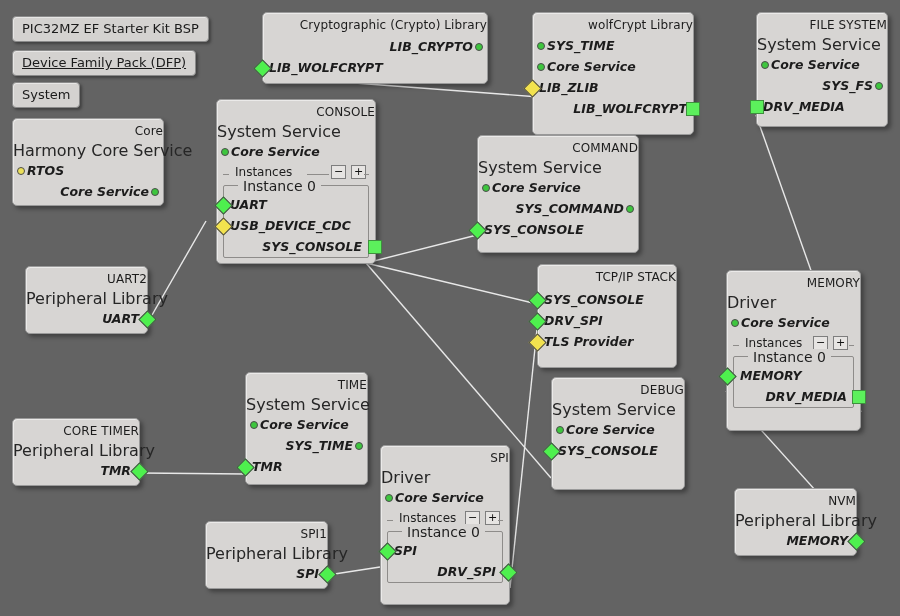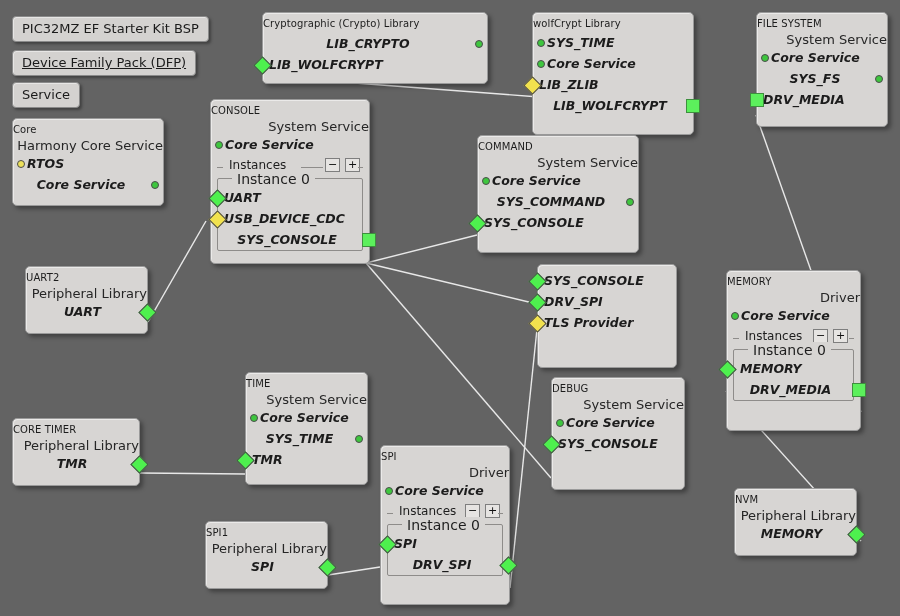--- a/index.html
+++ b/index.html
@@ -35,44 +35,44 @@
     position: absolute;
     background: #d7d5d3;
     border: 1px solid #9a9a9a;
     border-radius: 5px;
     box-shadow: 1px 1px 0 rgba(255,255,255,0.5) inset,
                 3px 3px 4px rgba(0,0,0,0.35);
     box-sizing: border-box;
     color: #1c1c1c;
   }
   .node .title {
-    text-align: left;
-    font-size: 10px;
+    text-align: right;
+    font-size: 12px;
     padding-top: 5px;
     letter-spacing: .1px;
     white-space: nowrap;
   }
   .node .subtitle {
-    text-align: right;
-    font-size: 13px;
+    text-align: left;
+    font-size: 16px;
     padding-top: 3px;
     color: #262626;
     white-space: nowrap;
   }
   .row {
     position: relative;
     height: 21px;
     line-height: 21px;
     font-size: 12.5px;
     font-weight: bold;
     font-style: italic;
     white-space: nowrap;
   }
   .row.left  { text-align: left;  padding-left: 14px; }
-  .row.right { text-align: center; padding-right: 14px; }
+  .row.right { text-align: right; padding-right: 14px; }
   .row.lpad  { padding-left: 6px; }
 
   
   .dot {
     position: absolute;
     width: 8px; height: 8px;
     border-radius: 50%;
     top: 50%;
     margin-top: -4px;
     border: 1px solid #4c4c4c;
@@ -198,21 +198,21 @@
       <path d="M 328,575 L 380,567"></path>
 
       <path d="M 510,588 L 537,329"></path>
 
       <path d="M 726,391 L 861,541"></path>
     </g>
   </svg>
 
   <div class="pill zmid" style="left:12px; top:16px;">PIC32MZ EF Starter Kit BSP</div>
   <div class="pill zmid" style="left:12px; top:50px;text-decoration:underline;">Device Family Pack (DFP)</div>
-  <div class="pill zmid" style="left:12px; top:82px;">Service</div>
+  <div class="pill zmid" style="left:12px; top:82px;">System</div>
 
   <div class="node zmid" style="left:12px; top:118px; width:152px; height:88px;">
     <div class="title">Core</div>
     <div class="subtitle">Harmony Core Service</div>
     <div class="row left">
       <span class="dot yellow l"></span>
       <span>RTOS</span>
     </div>
     <div class="row right">
       <span>Core Service</span>
@@ -262,21 +262,21 @@
     <div class="row right">
       <span>SYS_FS</span>
       <span class="dot green r"></span>
     </div>
     <div class="row left lpad">
       <span class="sq l"></span>
       <span>DRV_MEDIA</span>
     </div>
   </div>
 
-  <div class="node zmid" style="left:210px; top:99px; width:160px; height:165px;">
+  <div class="node zmid" style="left:216px; top:99px; width:160px; height:165px;">
     <div class="title">CONSOLE</div>
     <div class="subtitle">System Service</div>
     <div class="row left">
       <span class="dot green l"></span>
       <span>Core Service</span>
     </div>
 
     <div class="grouphdr">
       <span class="lineL"></span>
       <span class="lbl">Instances</span>
@@ -315,20 +315,21 @@
       <span>SYS_COMMAND</span>
       <span class="dot green r"></span>
     </div>
     <div class="row left lpad">
       <span class="dia green l"></span>
       <span>SYS_CONSOLE</span>
     </div>
   </div>
 
   <div class="node zmid" style="left:537px; top:264px; width:140px; height:104px;">
+    <div class="title">TCP/IP STACK</div>
     <div class="row left lpad" style="margin-top:5px;">
       <span class="dia green l"></span>
       <span>SYS_CONSOLE</span>
     </div>
     <div class="row left lpad">
       <span class="dia green l"></span>
       <span>DRV_SPI</span>
     </div>
     <div class="row left lpad">
       <span class="dia yellow l"></span>

